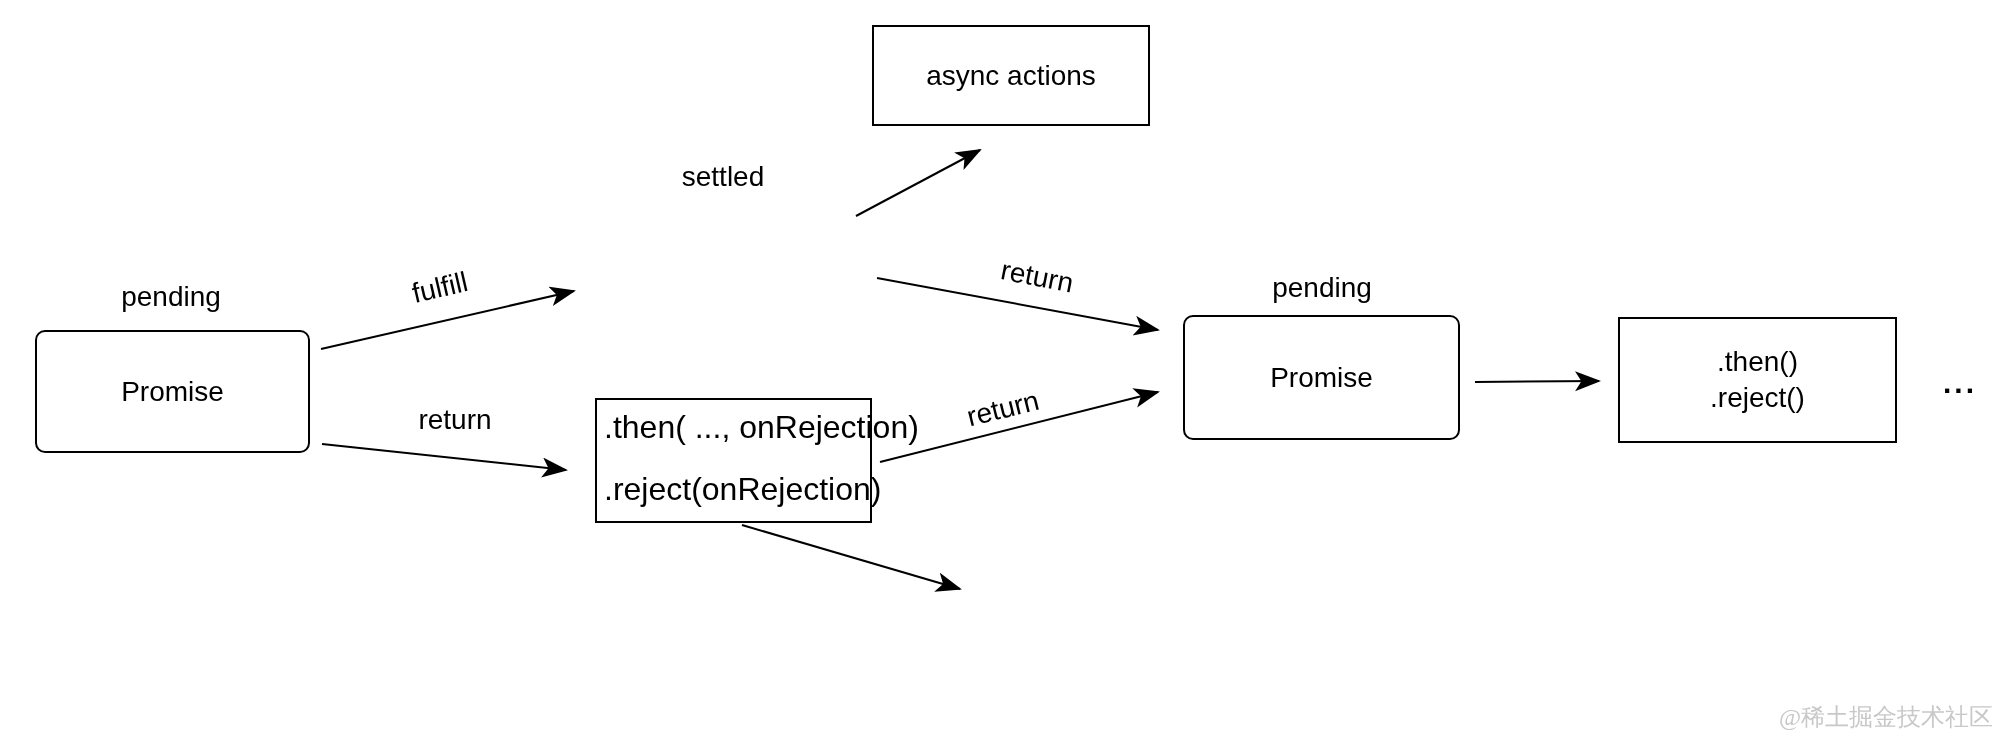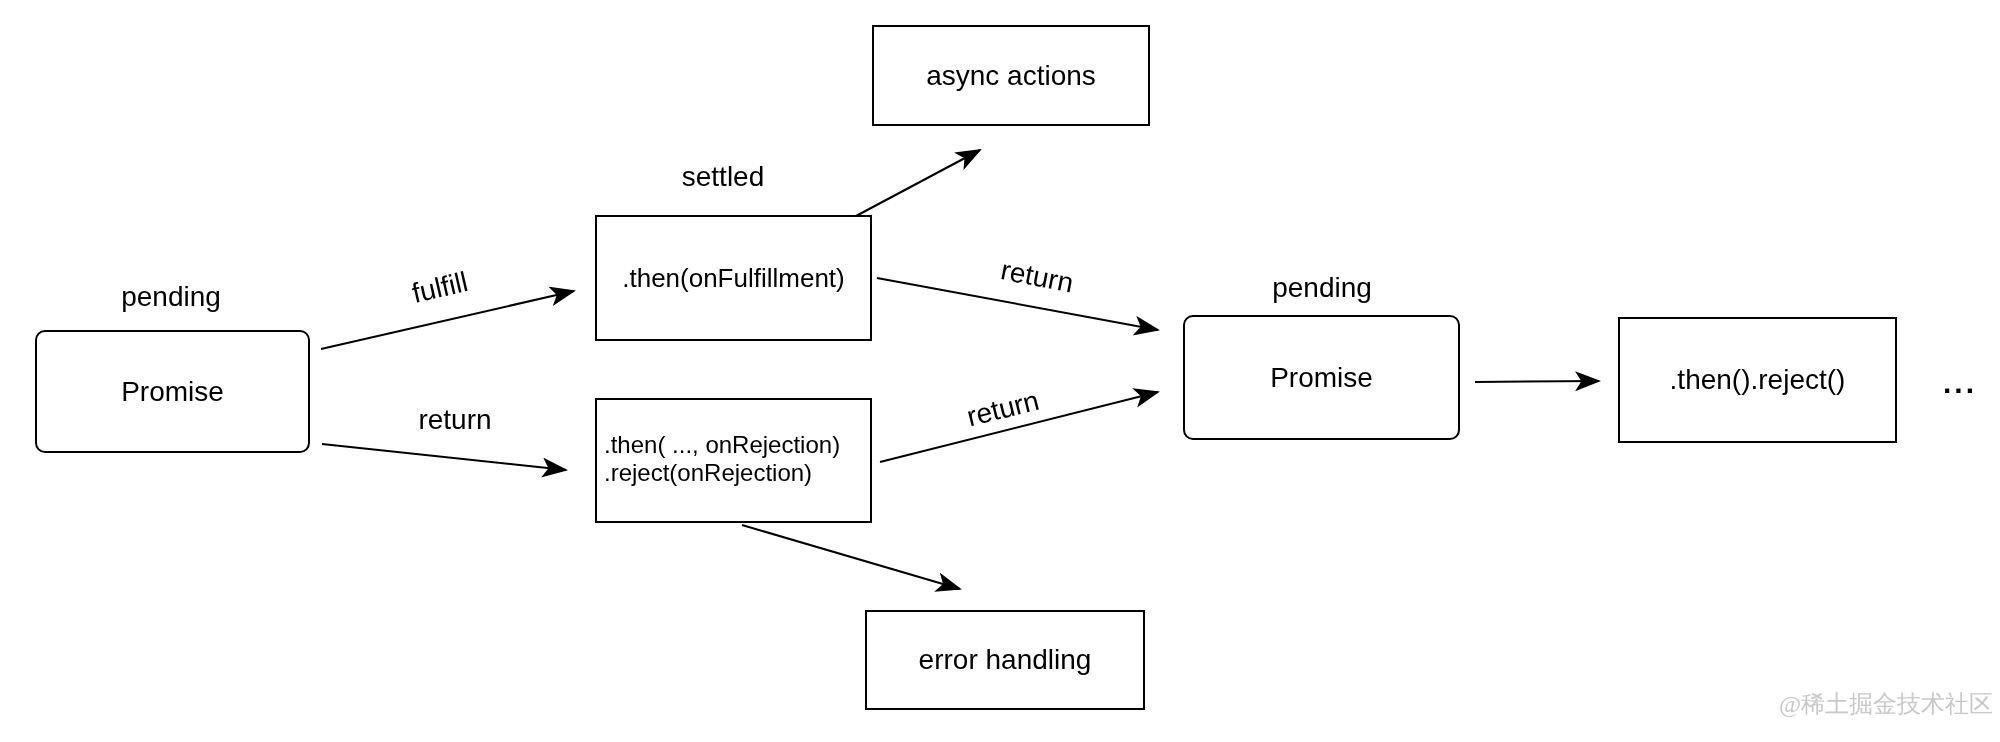--- a/index.html
+++ b/index.html
@@ -33,27 +33,27 @@
     font-size: 28px;
     white-space: nowrap;
   }
   .rounded { border-radius: 10px; }
 
   #promise1        { left: 35px;   top: 330px; width: 275px; height: 123px; }
   #then-fulfillment{ left: 595px;  top: 215px; width: 277px; height: 126px; font-size: 26px; }
   #async-actions   { left: 872px;  top: 25px;  width: 278px; height: 101px; }
   #rejection-handlers {
     left: 595px; top: 398px; width: 277px; height: 125px;
-    flex-direction: column; align-items: flex-start; 
-    padding: 9px 1px 13px 7px; font-size: 24px; text-align: left;
+    flex-direction: column; align-items: flex-start; justify-content: space-between;
+    padding: 9px 1px 13px 7px; font-size: 32px; text-align: left;
   }
   #error-handling  { left: 865px;  top: 610px; width: 280px; height: 100px; }
   #promise2        { left: 1183px; top: 315px; width: 277px; height: 125px; }
   #next-chain      { left: 1618px; top: 317px; width: 279px; height: 126px;
-                     flex-direction: row; line-height: 1.3; }
+                     flex-direction: column; line-height: 1.3; }
 
   .floating-label {
     position: absolute;
     font-size: 28px;
     white-space: nowrap;
     transform: translate(-50%, -50%);
   }
   #state-pending-1 { left: 171px;  top: 297px; }
   #state-settled   { left: 723px;  top: 177px; text-align: center; }
   #state-pending-2 { left: 1322px; top: 288px; }
@@ -63,21 +63,21 @@
   #label-return-top    { left: 1037px; top: 277px; transform: translate(-50%,-50%) rotate(11deg); }
   #label-return-bottom { left: 1003px; top: 409px; transform: translate(-50%,-50%) rotate(-14deg); }
 
   #continuation {
     left: 1960px; top: 383px;
     font-weight: bold; font-size: 30px; letter-spacing: 3px;
   }
 
   #watermark {
     position: absolute;
-    right: 7px; bottom: 22px;
+    right: 7px; bottom: 9px;
     font-size: 24px;
     color: var(--watermark);
     font-family: "Liberation Serif", serif;
     white-space: nowrap;
   }
 </style>
 </head>
 <body>
 
 <div class="canvas">
@@ -103,36 +103,30 @@
 
   <div class="floating-label" id="label-fulfill">fulfill</div>
   <div class="floating-label" id="label-reject">return</div>
   <div class="floating-label" id="label-return-top">return</div>
   <div class="floating-label" id="label-return-bottom">return</div>
 
   <div class="node rounded" id="promise1">
     <span>Promise</span>
   </div>
 
-  <div class="node" id="then-fulfillment">
-    <span>.then(onFulfillment)</span>
-  </div>
 
   <div class="node" id="async-actions">
     <span>async actions</span>
   </div>
 
   <div class="node" id="rejection-handlers">
     <span>.then( ..., onRejection)</span>
     <span>.reject(onRejection)</span>
   </div>
 
-  <div class="node" id="error-handling">
-    <span>error handling</span>
-  </div>
 
   <div class="node rounded" id="promise2">
     <span>Promise</span>
   </div>
 
   <div class="node" id="next-chain">
     <span>.then()</span>
     <span>.reject()</span>
   </div>
 

